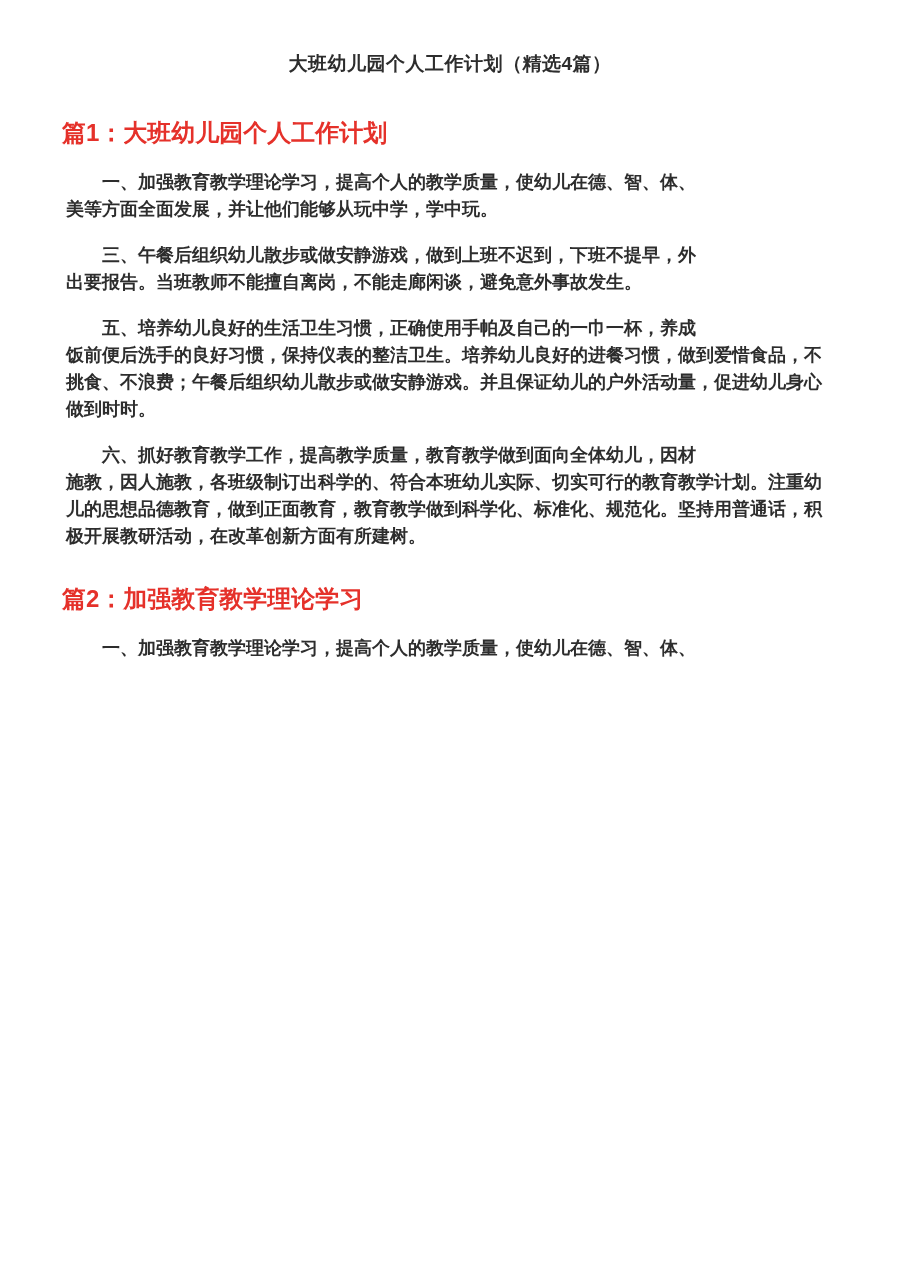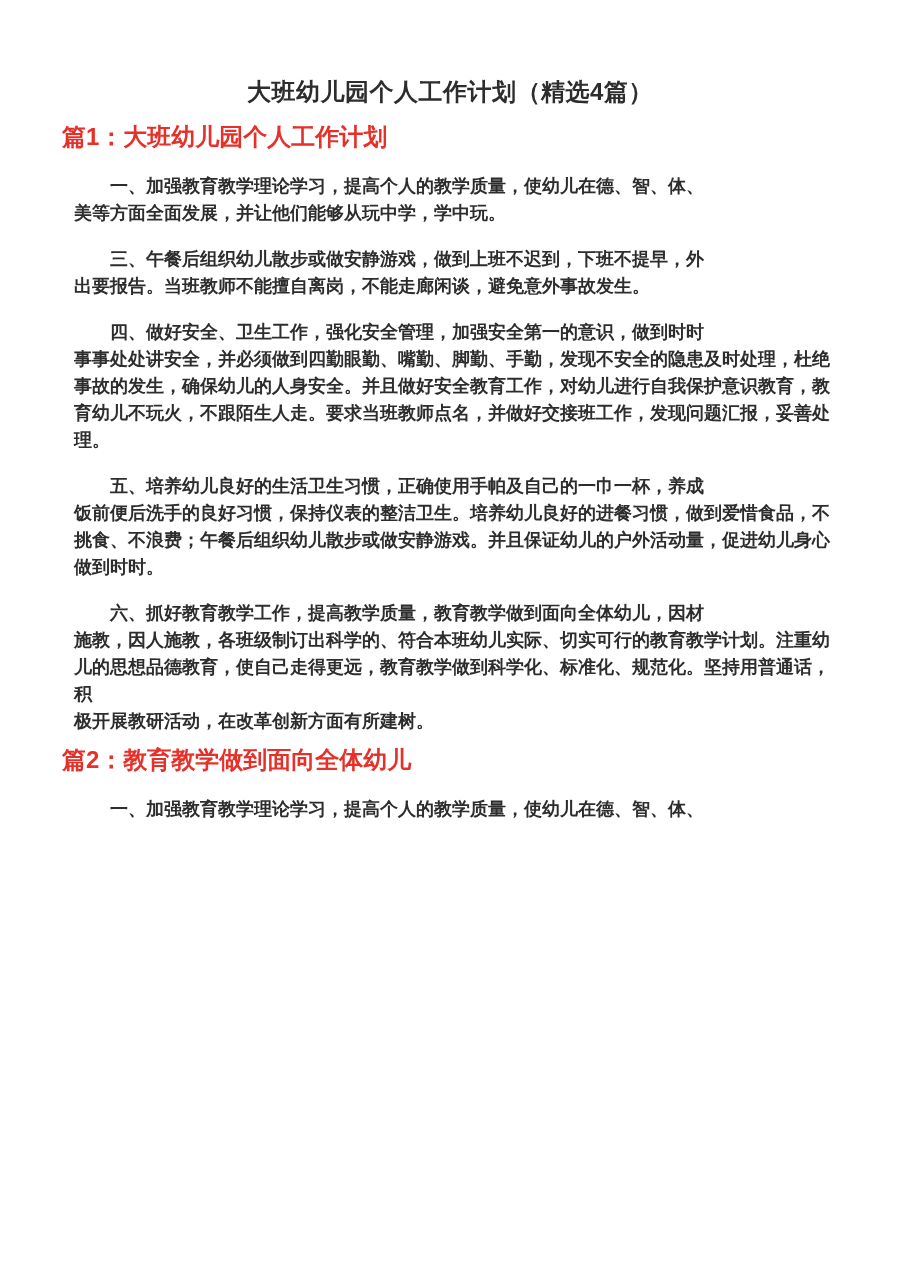--- a/index.html
+++ b/index.html
@@ -13,37 +13,37 @@
     font-family: "Liberation Sans", "DejaVu Sans", sans-serif;
   }
   .page {
     width: 900px;
     min-height: 1273px;
     box-sizing: border-box;
     padding: 0 62px 60px 62px;
     background: #ffffff;
   }
   .doc-title {
-    margin: 72px 0 0 0;
+    margin: 44px 0 0 0;
     text-align: center;
-    font-size: 24px;
+    font-size: 19px;
     line-height: 40px;
     font-weight: bold;
     color: #2d2d2d;
     letter-spacing: 0.5px;
   }
   .section-heading {
-    margin: 8px 0 0 0;
+    margin: 32px 0 0 0;
     font-size: 24px;
     line-height: 34px;
     font-weight: bold;
     color: #e5312a;
   }
   .para {
-    margin: 19px 0 0 12px;
+    margin: 19px 0 0 4px;
     font-size: 18px;
     line-height: 27px;
     font-weight: 600;
     color: #2d2d2d;
     text-indent: 2em;
     white-space: pre-line;
     word-break: break-all;
   }
 </style>
 </head>
@@ -52,31 +52,26 @@
 <div class="page">
 
   <h1 class="doc-title">大班幼儿园个人工作计划（精选4篇）</h1>
 
   <h2 class="section-heading">篇1：大班幼儿园个人工作计划</h2>
 
   <p class="para">一、加强教育教学理论学习，提高个人的教学质量，使幼儿在德、智、体、
 美等方面全面发展，并让他们能够从玩中学，学中玩。</p>
   <p class="para">三、午餐后组织幼儿散步或做安静游戏，做到上班不迟到，下班不提早，外
 出要报告。当班教师不能擅自离岗，不能走廊闲谈，避免意外事故发生。</p>
-  <p class="para">四、做好安全、卫生工作，强化安全管理，加强安全第一的意识，做到时时
-事事处处讲安全，并必须做到四勤眼勤、嘴勤、脚勤、手勤，发现不安全的隐患及时处理，杜绝
-事故的发生，确保幼儿的人身安全。并且做好安全教育工作，对幼儿进行自我保护意识教育，教
-育幼儿不玩火，不跟陌生人走。要求当班教师点名，并做好交接班工作，发现问题汇报，妥善处
-理。</p>
   <p class="para">五、培养幼儿良好的生活卫生习惯，正确使用手帕及自己的一巾一杯，养成
 饭前便后洗手的良好习惯，保持仪表的整洁卫生。培养幼儿良好的进餐习惯，做到爱惜食品，不
 挑食、不浪费；午餐后组织幼儿散步或做安静游戏。并且保证幼儿的户外活动量，促进幼儿身心
 做到时时。</p>
   <p class="para">六、抓好教育教学工作，提高教学质量，教育教学做到面向全体幼儿，因材
 施教，因人施教，各班级制订出科学的、符合本班幼儿实际、切实可行的教育教学计划。注重幼
-儿的思想品德教育，使自己走得更远，教育教学做到科学化、标准化、规范化。坚持用普通话，积
+儿的思想品德教育，做到正面教育，教育教学做到科学化、标准化、规范化。坚持用普通话，积
 极开展教研活动，在改革创新方面有所建树。</p>
 
-  <h2 class="section-heading">篇2：教育教学做到面向全体幼儿</h2>
+  <h2 class="section-heading">篇2：加强教育教学理论学习</h2>
 
   <p class="para">一、加强教育教学理论学习，提高个人的教学质量，使幼儿在德、智、体、</p>
 
 </div>
 
 </body></html>

